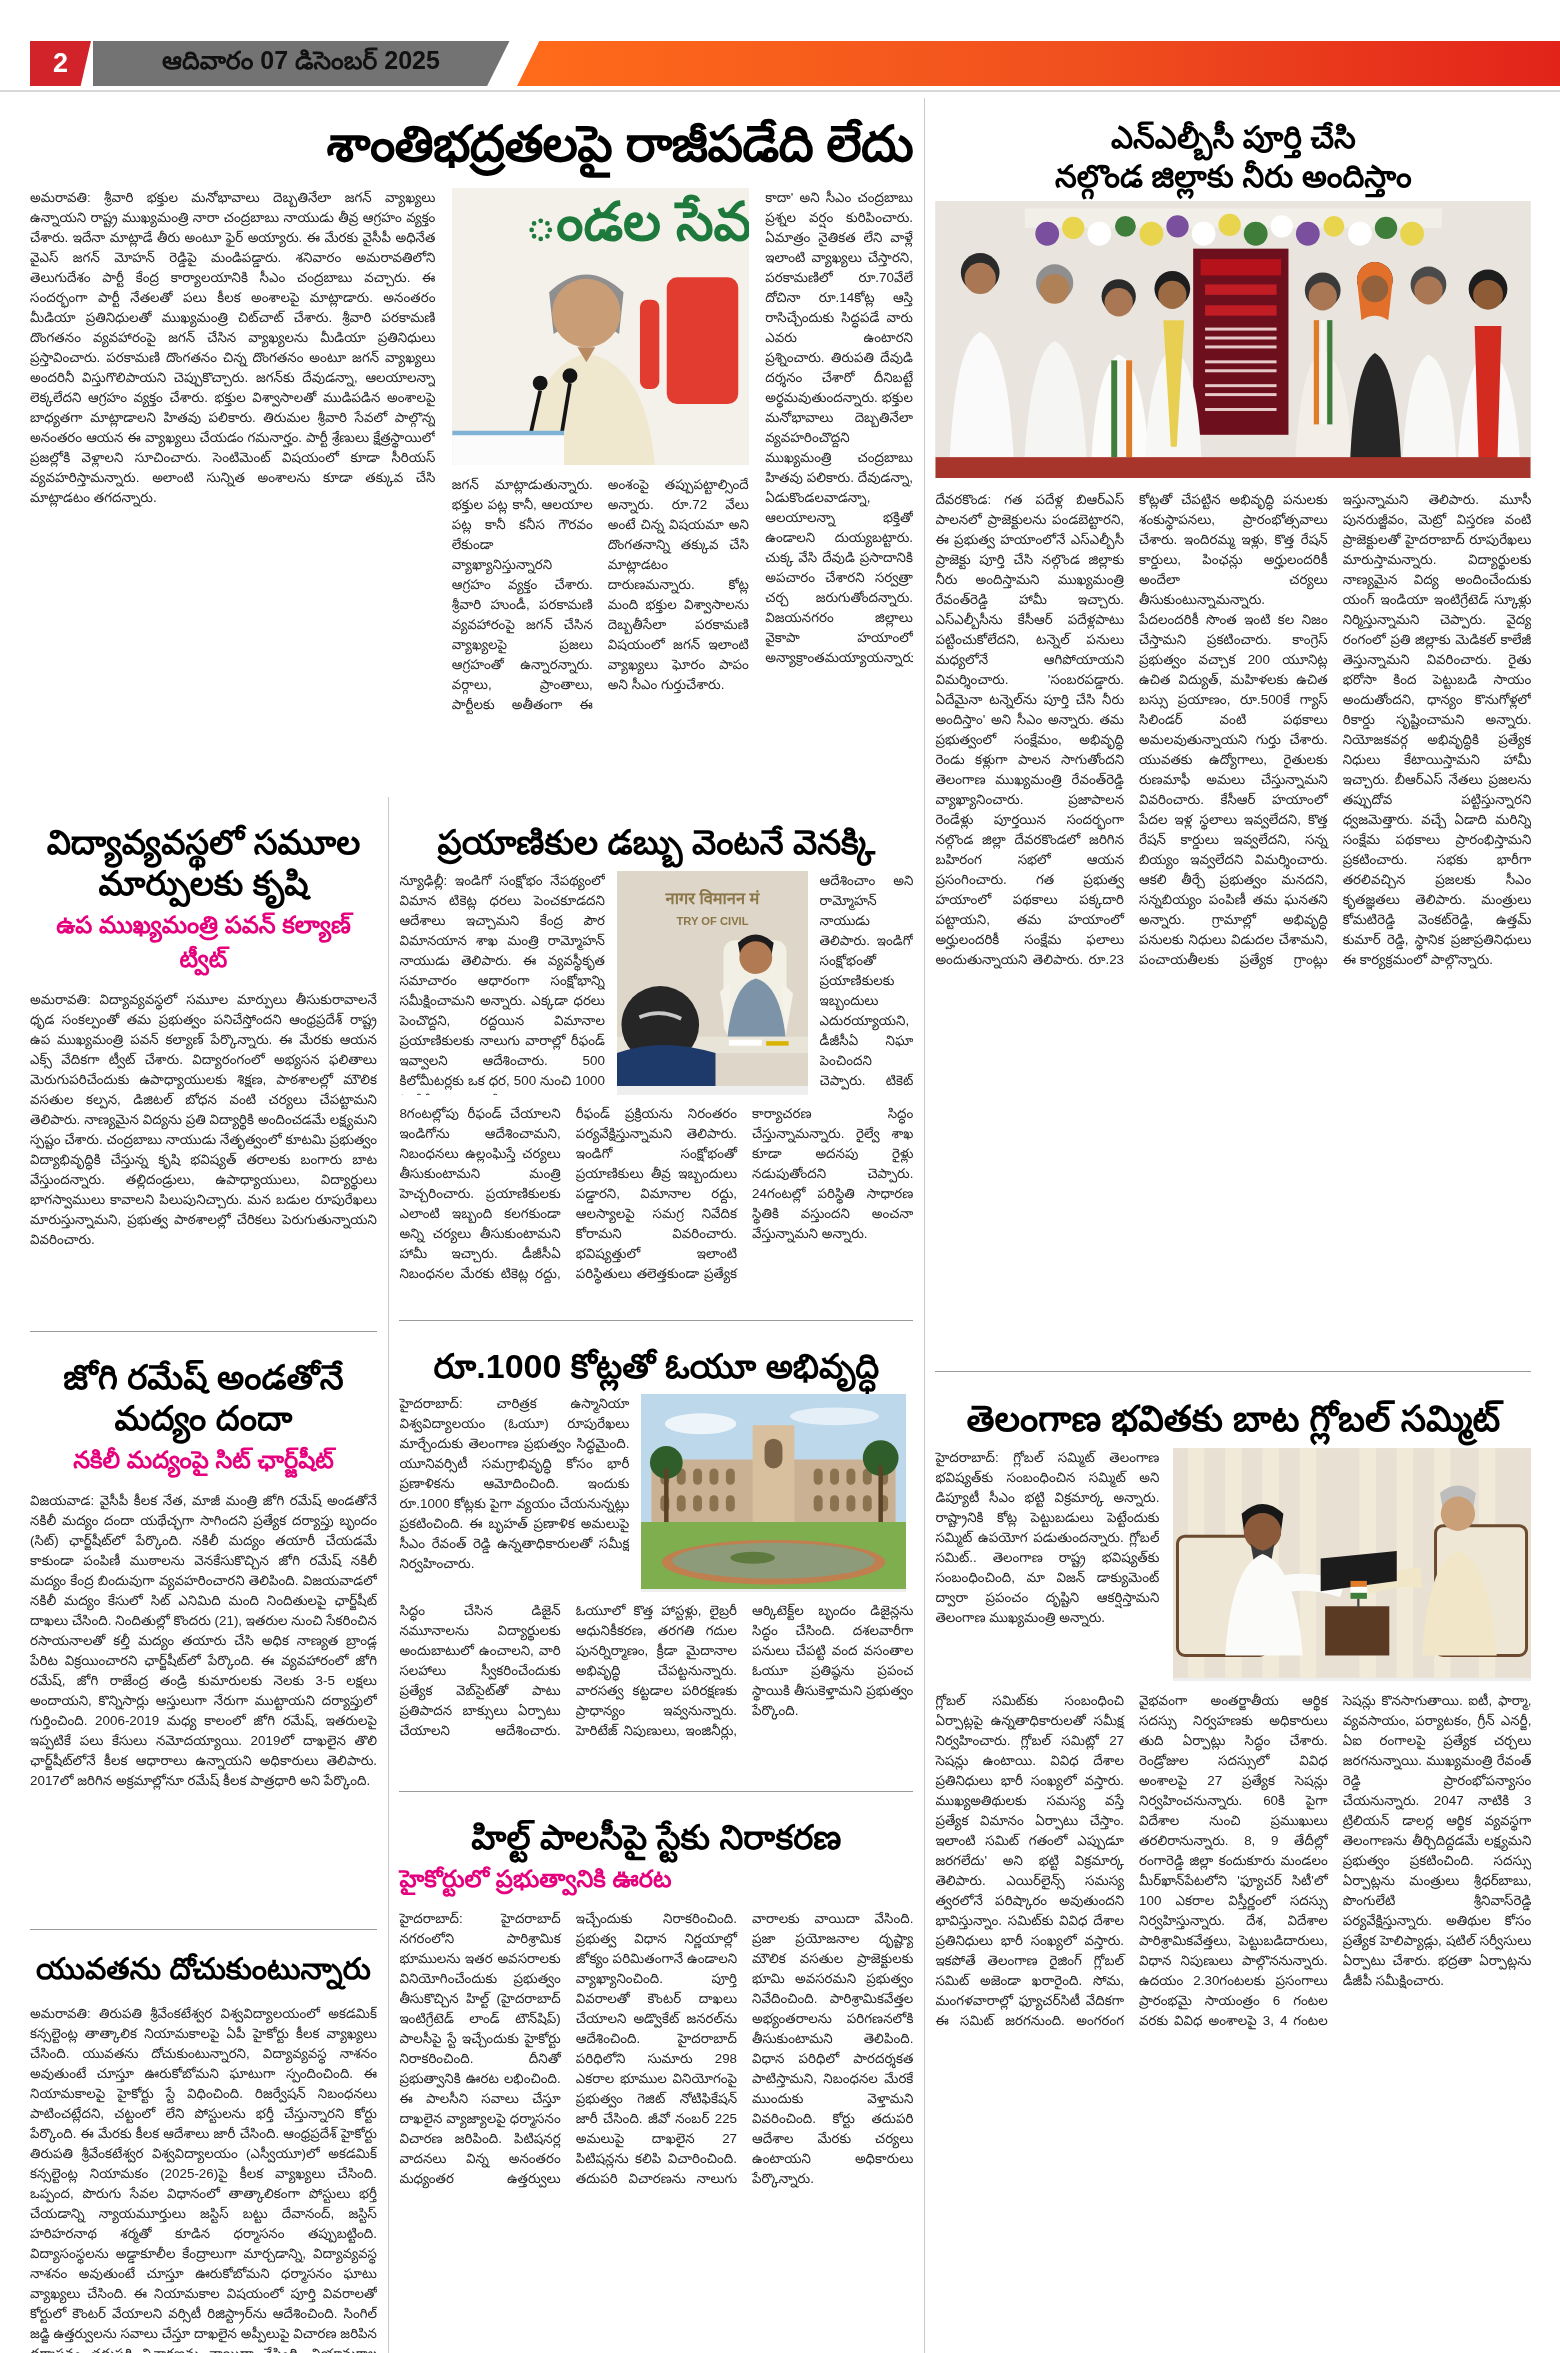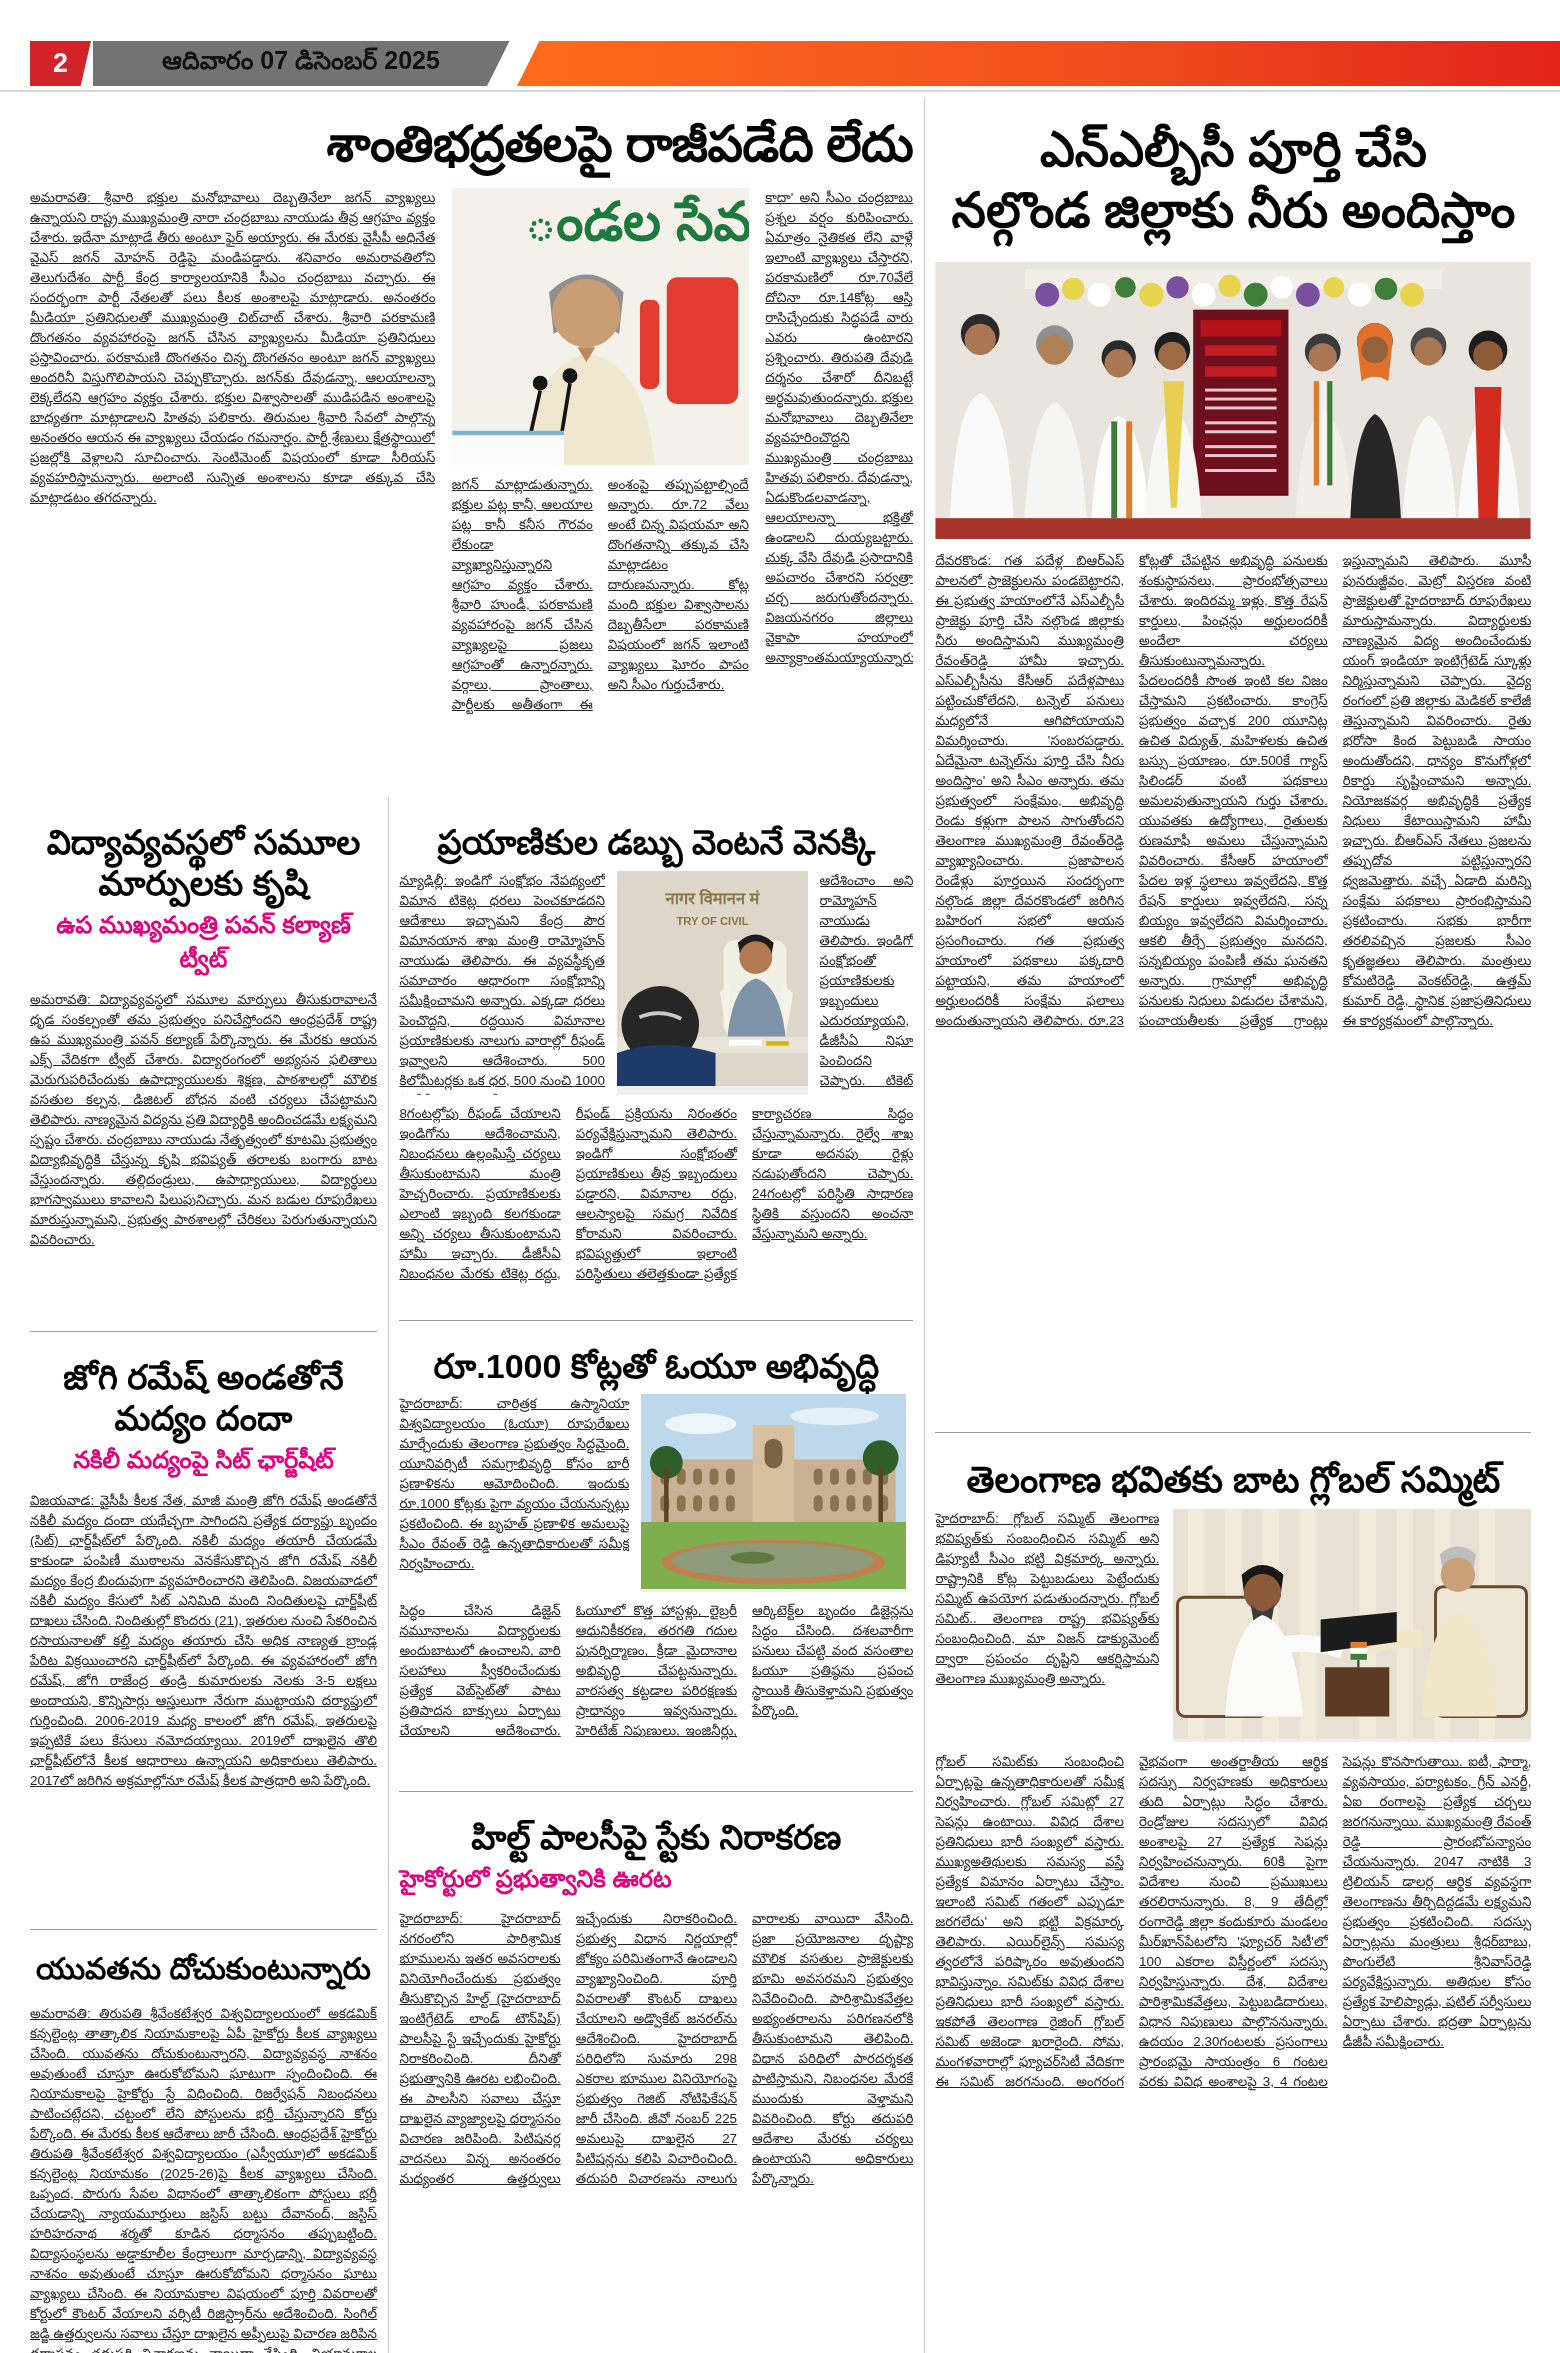--- a/index.html
+++ b/index.html
@@ -18,26 +18,26 @@
          clip-path:polygon(22.4px 0,100% 0,100% 100%,0 100%);}
   .topline{position:absolute;left:0;right:0;top:90px;height:1.5px;background:#d8d8d8;}
 
   
   .content{position:absolute;left:30px;right:30px;top:98px;bottom:7.5px;
            display:grid;grid-template-columns:883px 22.4px 596px;}
   .vrule{width:0.7px;background:#c9c9c9;justify-self:center;height:100%;}
 
   h1,h2{margin:0;color:#000;}
   .h-main{font-size:50px;font-weight:800;line-height:1.08;margin:19.4px 0 16.4px 0;letter-spacing:-0.7px;text-align:right;}
-  .h-right{font-size:49px;font-weight:800;line-height:1.25;text-align:center;margin:21px 0 20px 0;}
+  .h-right{font-size:31px;font-weight:800;line-height:1.25;text-align:center;margin:21px 0 4px 0;}
   .h-sec{font-size:34px;font-weight:700;line-height:1.2;text-align:center;margin:25px 0 7.5px 0;}
   .h-sec-sm{font-size:30px;font-weight:800;text-align:center;margin:22.4px 0 10.4px 0;}
   .subhead{color:#e5007d;font-size:24px;font-weight:700;text-align:center;margin:1.5px 0 10.4px 0;}
   .subhead.left{text-align:left;}
-  .body{font-size:13.4px;line-height:20px;text-align:justify;color:#222;overflow:hidden;text-decoration:underline;}
+  .body{font-size:13.4px;line-height:20px;text-align:justify;color:#222;overflow:hidden;}
   .hrule{border:none;border-top:0.7px solid #9a9a9a;margin:16.4px 0 0 0;}
 
   
   .main-body{display:flex;gap:16.4px;height:605px;overflow:hidden;}
   .main-wide{width:406px;}
   .main-mid{width:297px;display:flex;flex-direction:column;gap:10.4px;}
   .main-mid .cols2{column-count:2;column-gap:15px;height:313px;}
   .main-narrow{width:148px;}
 
   .photo{overflow:hidden;background:#eee;}

